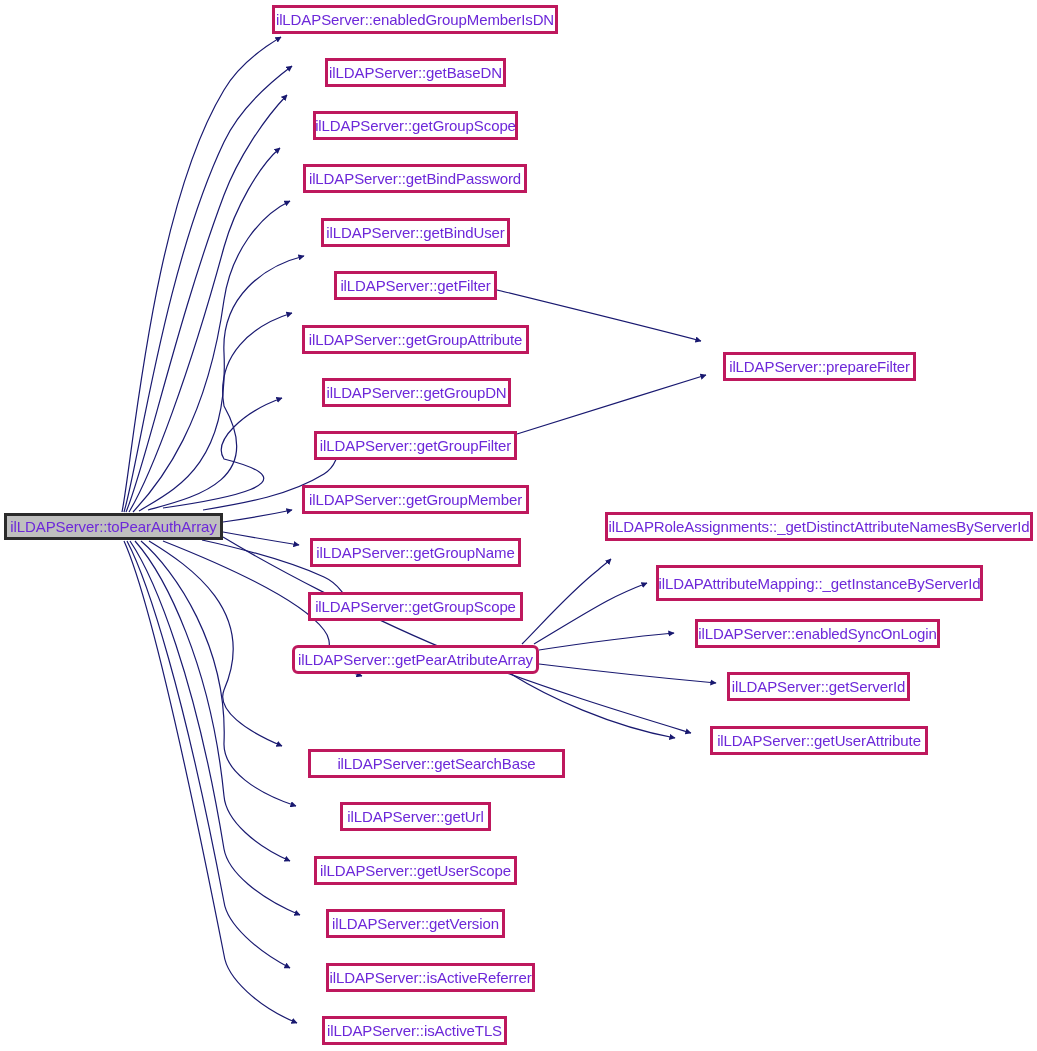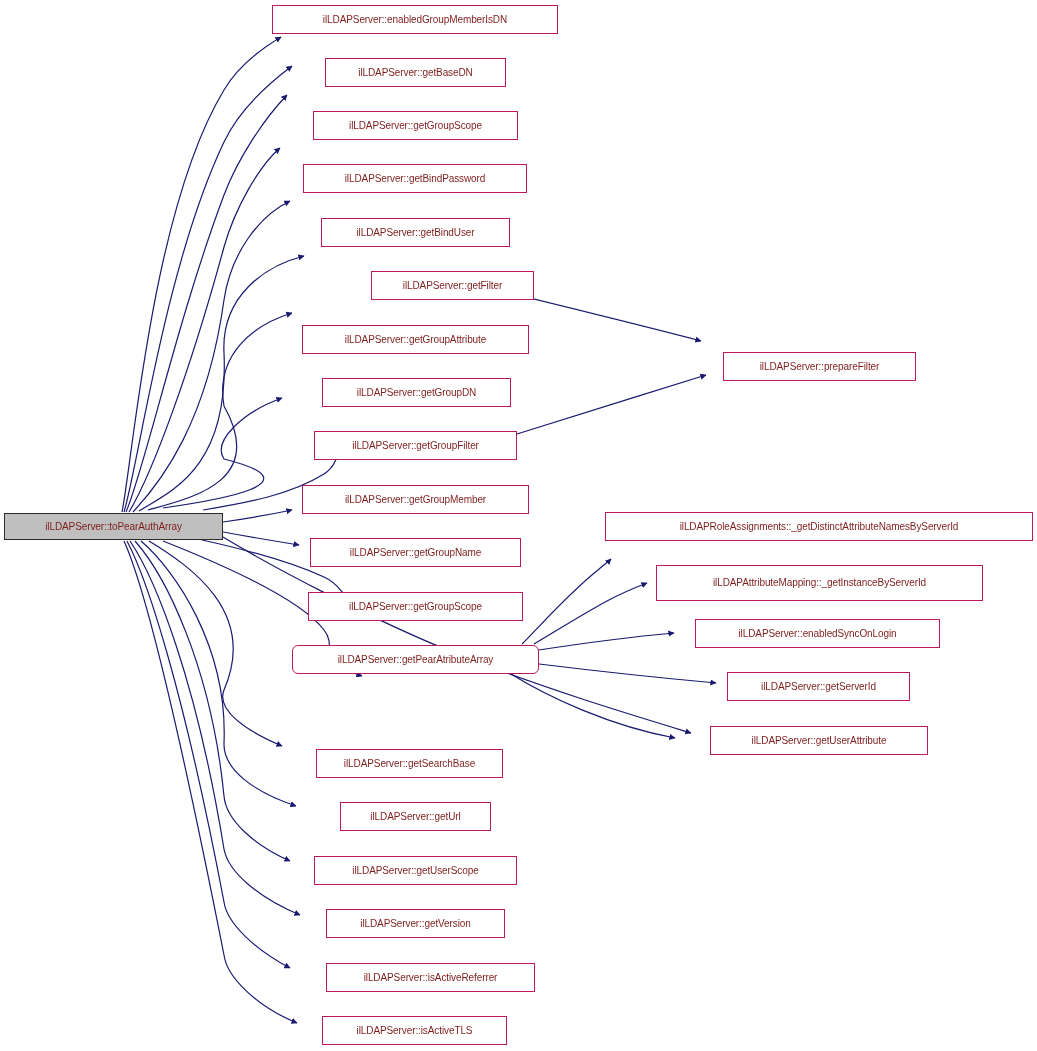--- a/index.html
+++ b/index.html
@@ -22,24 +22,24 @@
     position: absolute;
     left: 0;
     top: 0;
     width: 1037px;
     height: 1051px;
     pointer-events: none;
   }
   .node {
     position: absolute;
     box-sizing: border-box;
-    border: 1px solid #be185d;
+    border: 3px solid #be185d;
     background: #ffffff;
-    color: #7f1d1d;
-    font-size: 10px;
+    color: #6d28d9;
+    font-size: 15px;
     line-height: 1;
     white-space: nowrap;
     display: flex;
     align-items: center;
     justify-content: center;
     letter-spacing: -0.1px;
     z-index: 5;
   }
   .node.root {
     background: #bfbfbf;
@@ -104,21 +104,21 @@
       </div>
       <div class="node" style="left: 313px; top: 111px; width: 205px; height: 29px;">
         <span class="node-label">ilLDAPServer::getGroupScope</span>
       </div>
       <div class="node" style="left: 303px; top: 164px; width: 224px; height: 29px;">
         <span class="node-label">ilLDAPServer::getBindPassword</span>
       </div>
       <div class="node" style="left: 321px; top: 218px; width: 189px; height: 29px;">
         <span class="node-label">ilLDAPServer::getBindUser</span>
       </div>
-      <div class="node" style="left: 334px; top: 271px; width: 163px; height: 29px; margin-left: 37px;">
+      <div class="node" style="left: 334px; top: 271px; width: 163px; height: 29px;">
         <span class="node-label">ilLDAPServer::getFilter</span>
       </div>
       <div class="node" style="left: 302px; top: 325px; width: 227px; height: 29px;">
         <span class="node-label">ilLDAPServer::getGroupAttribute</span>
       </div>
       <div class="node" style="left: 322px; top: 378px; width: 189px; height: 29px;">
         <span class="node-label">ilLDAPServer::getGroupDN</span>
       </div>
       <div class="node" style="left: 314px; top: 431px; width: 203px; height: 29px;">
         <span class="node-label">ilLDAPServer::getGroupFilter</span>
@@ -128,21 +128,21 @@
       </div>
       <div class="node" style="left: 310px; top: 538px; width: 211px; height: 29px;">
         <span class="node-label">ilLDAPServer::getGroupName</span>
       </div>
       <div class="node" style="left: 308px; top: 592px; width: 215px; height: 29px;">
         <span class="node-label">ilLDAPServer::getGroupScope</span>
       </div>
       <div class="node" style="left: 292px; top: 645px; width: 247px; height: 29px; border-radius: 6px;">
         <span class="node-label">ilLDAPServer::getPearAtributeArray</span>
       </div>
-      <div class="node" style="left: 316px; top: 749px; width: 187px; height: 29px;">
+      <div class="node" style="left: 308px; top: 749px; width: 257px; height: 29px;">
         <span class="node-label">ilLDAPServer::getSearchBase</span>
       </div>
       <div class="node" style="left: 340px; top: 802px; width: 151px; height: 29px;">
         <span class="node-label">ilLDAPServer::getUrl</span>
       </div>
       <div class="node" style="left: 314px; top: 856px; width: 203px; height: 29px;">
         <span class="node-label">ilLDAPServer::getUserScope</span>
       </div>
       <div class="node" style="left: 326px; top: 909px; width: 179px; height: 29px;">
         <span class="node-label">ilLDAPServer::getVersion</span>

